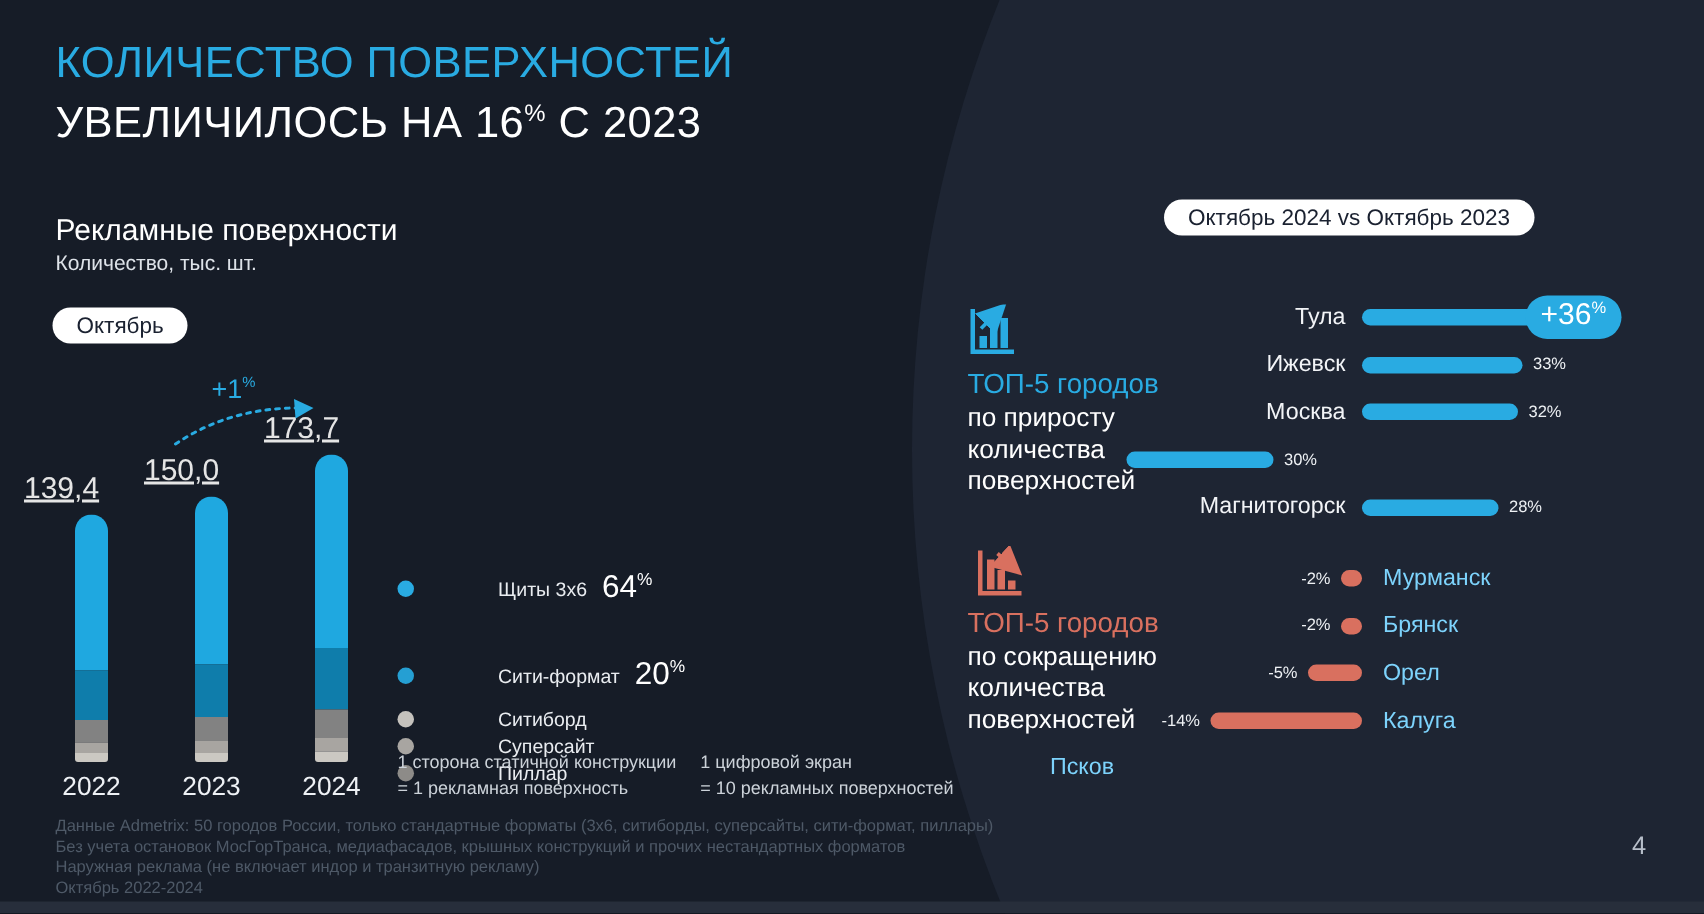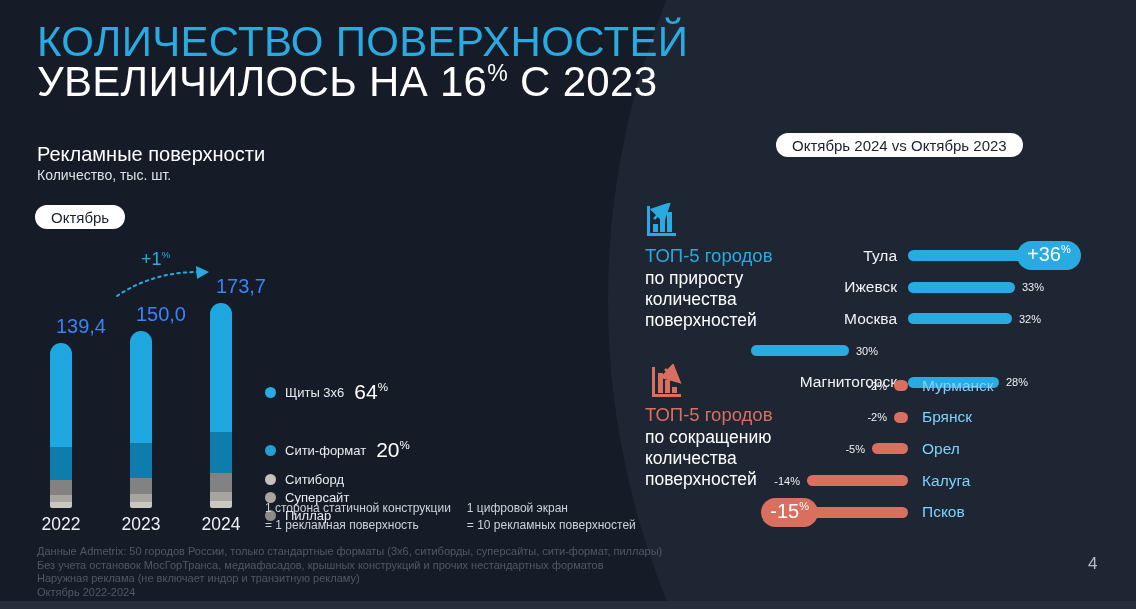--- a/index.html
+++ b/index.html
@@ -3,61 +3,61 @@
 <meta charset="utf-8">
 <style>
   html,body{margin:0;padding:0;background:#0c1018;}
   .slide{position:relative;width:1136px;height:609px;background:#161c27;overflow:hidden;
          font-family:"Liberation Sans",sans-serif;color:#fff;}
   .bg-circle{position:absolute;width:1600px;height:1600px;border-radius:50%;
              background:#1e2533;left:608px;top:-500px;z-index:0;}
   .bottom-strip{position:absolute;left:0;right:0;bottom:0;height:8px;background:#272e3b;z-index:6;}
   .layer{position:absolute;inset:0;z-index:1;}
 
-  .title{position:absolute;left:37px;top:22px;font-size:42px;line-height:40px;letter-spacing:.3px;}
+  .title{position:absolute;left:37px;top:22px;font-size:29px;line-height:40px;letter-spacing:.3px;}
   .title .l1{color:#29abe2;}
   .title .l2{color:#ffffff;}
   sup{font-size:55%;vertical-align:super;line-height:0;}
 
   .lp-heading{position:absolute;left:37px;top:143px;font-size:20px;color:#ffffff;}
   .lp-sub{position:absolute;left:37px;top:167px;font-size:14px;color:#dde2e8;}
 
   .pill-badge{position:absolute;display:inline-flex;align-items:center;background:#ffffff;
               color:#1a2130;border-radius:13px;font-size:15px;padding:0 16px;height:24px;white-space:nowrap;}
   #month-badge{left:35px;top:205px;}
   #vs-badge{left:776px;top:133px;}
 
   .bar{position:absolute;width:22px;border-radius:11px 11px 2px 2px;overflow:hidden;
        display:flex;flex-direction:column;}
-  .bar-val{position:absolute;width:90px;text-align:right;font-size:20px;color:#3b82f6;}
+  .bar-val{position:absolute;width:90px;text-align:left;font-size:20px;color:#e5e5e5;text-decoration:underline;}
   .bar-year{position:absolute;width:90px;text-align:center;font-size:17.5px;color:#eef1f5;}
 
   .annotation{position:absolute;left:141px;top:249px;color:#29abe2;font-size:18px;}
   .arc{position:absolute;left:112px;top:263px;}
 
   .legend{position:absolute;left:265px;top:380px;}
   .lg-row{display:flex;align-items:center;}
   .lg-dot{width:11px;height:11px;border-radius:50%;margin-right:9px;flex:none;}
-  .lg-label{font-size:13px;color:#e9ecf0;}
+  .lg-label{font-size:13px;color:#e9ecf0;margin-left:47px;}
   .lg-val{font-size:21px;margin-left:10px;color:#fff;}
 
   .notes{position:absolute;left:265px;top:500px;display:flex;gap:16px;font-size:12px;
          line-height:17px;color:#ccd2d9;}
   .notes .col{min-width:175px;}
 
   .sec-icon{position:absolute;}
   #growth-icon{left:645px;top:203px;}
   #decline-icon{left:650px;top:364px;}
   .sec-text{position:absolute;width:200px;font-size:17.5px;line-height:21px;color:#fff;}
   #growth-text{left:645px;top:245px;}
   #decline-text{left:645px;top:404px;}
   .sec-title-growth{color:#29abe2;font-size:18.5px;margin-bottom:2px;}
   .sec-title-decline{color:#d9705f;font-size:18.5px;margin-bottom:2px;}
 
-  .g-rows{position:absolute;left:740px;top:196px;margin-top:44px;}
+  .g-rows{position:absolute;left:740px;top:196px;}
   .g-row{display:flex;align-items:center;height:31.6px;}
   .g-city{width:157px;text-align:right;font-size:15.5px;color:#f2f4f7;flex:none;}
   .g-bar{height:11px;border-radius:6px;margin-left:11px;flex:none;}
   .g-pct{font-size:11px;color:#eef1f4;margin-left:7px;}
   .g-pill{color:#fff;font-size:20px;border-radius:16px;padding:2px 10px 4px;margin-left:-8px;
           position:relative;z-index:2;}
 
   .d-rows{position:absolute;left:686px;top:370px;}
   .d-row{display:flex;align-items:center;height:31.6px;}
   .d-left{width:222px;display:flex;align-items:center;justify-content:flex-end;flex:none;}
@@ -251,24 +251,20 @@
           <span class="d-city">Орел</span>
         </div>
         <div class="d-row">
           <div class="d-left">
             <span class="d-pct">-14%</span>
             <div class="d-bar" style="width: 101px; background: rgb(217, 112, 95);"></div>
           </div>
           <span class="d-city">Калуга</span>
         </div>
         <div class="d-row">
-          <div class="d-left">
-            <span class="d-pill" style="background: rgb(217, 112, 95);">-15<sup>%</sup></span>
-            <div class="d-bar" style="width: 98px; background: rgb(217, 112, 95);"></div>
-          </div>
           <span class="d-city">Псков</span>
         </div>
       </div>
 
     <div id="footer" class="footer">
         <div>Данные Admetrix: 50 городов России, только стандартные форматы (3х6, ситиборды, суперсайты, сити-формат, пиллары)</div>
         <div>Без учета остановок МосГорТранса, медиафасадов, крышных конструкций и прочих нестандартных форматов</div>
         <div>Наружная реклама (не включает индор и транзитную рекламу)</div>
         <div>Октябрь 2022-2024</div>
       </div>

